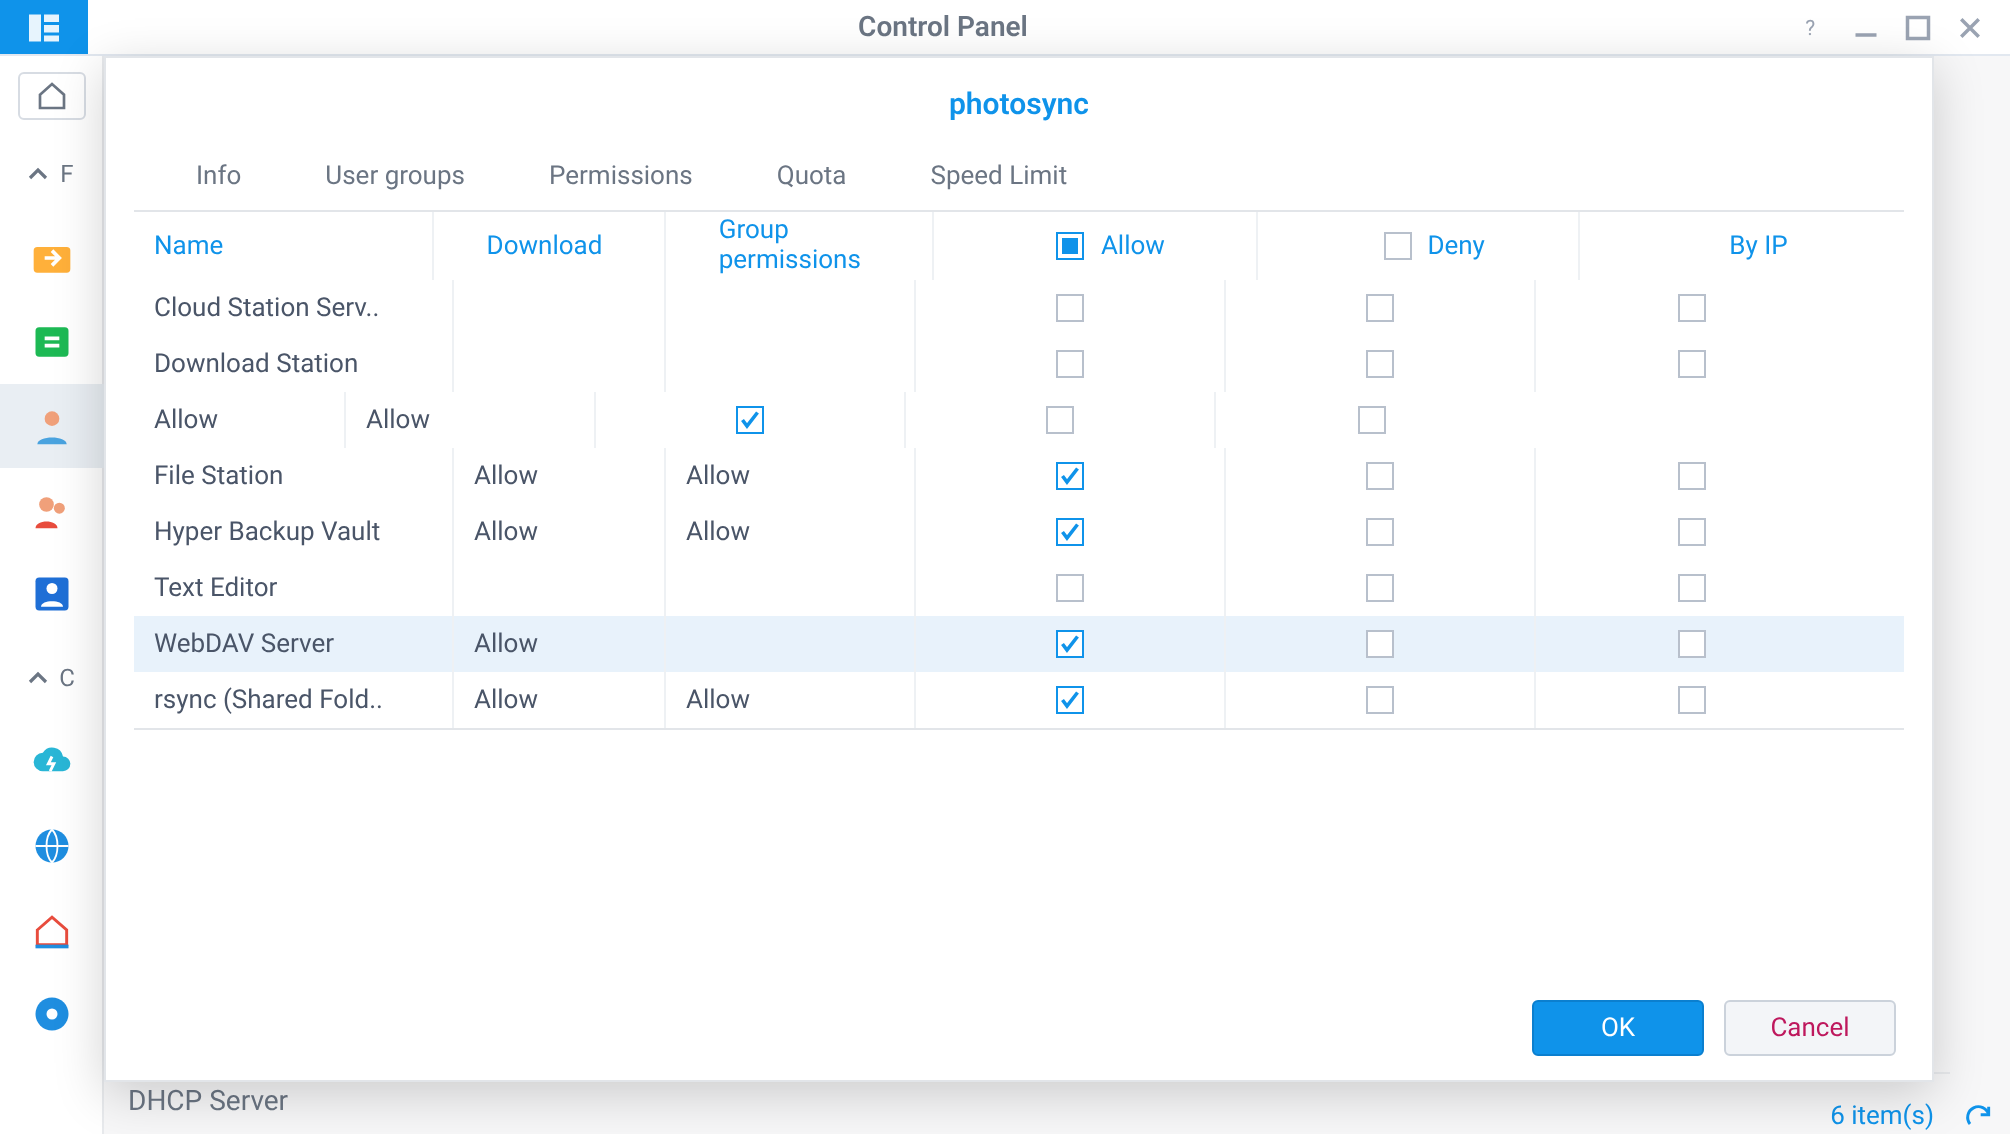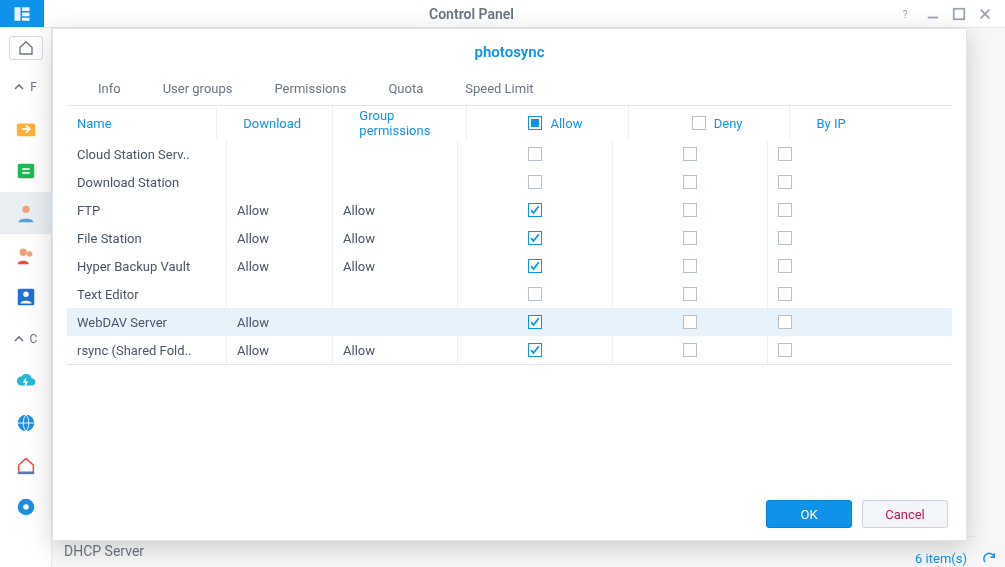--- a/index.html
+++ b/index.html
@@ -31,21 +31,21 @@
   .tbl-wrap { margin: 0 14px; border-bottom:1px solid #e2e5e9;}
   .thead, .trow { display:flex; align-items:center; }
   .thead { height:34px; color:#0f93ea; font-size:13px;gap:16px;}
   .th, .td { border-right:1px solid #eef1f4; padding:0 10px; display:flex; align-items:center; height:100%;}
   .th:last-child, .td:last-child{border-right:none;}
   .c-name   { width:160px; }
   .c-prev   { width:106px; }
   .c-gperm  { width:125px; }
   .c-allow  { width:155px; justify-content:center; gap:8px; }
   .c-deny   { width:155px; justify-content:center; gap:8px; }
-  .c-byip   { width:155px; justify-content:flex-start; gap:8px; }
+  .c-byip   { width:155px; justify-content:center; gap:8px; }
   .thead .c-allow, .thead .c-deny, .thead .c-byip { color:#0f93ea;}
   .tbody { }
   .trow { height:28px; font-size:13px; color:#4a5568; }
   .trow.sel { background:#e8f2fb;}
   .cb { width:14px; height:14px; border:1px solid #b8c0cc; background:#fff; display:inline-flex; align-items:center; justify-content:center; cursor:pointer;}
   .cb.blue { border-color:#0f93ea;}
   .cb .chk { display:none; }
   .cb.checked .chk { display:block; }
   .chk { width:12px;height:12px;}
   .hdr-state { width:14px;height:14px; border:1px solid #0f93ea; display:inline-flex; align-items:center; justify-content:center; background:#fff; }
@@ -245,21 +245,20 @@
               <span class="cb "></span>
             </div>
             <div class="td c-deny">
               <span class="cb "></span>
             </div>
             <div class="td c-byip">
               <span class="cb "></span>
             </div>
           </div>
           <div class="trow">
-            <div class="td c-name">FTP</div>
             <div class="td c-prev">Allow</div>
             <div class="td c-gperm">Allow</div>
             <div class="td c-allow">
               <span class="cb checked blue">
                 <svg class="chk" viewBox="0 0 16 16">
                   <path d="M3 8l3 4 7-9" fill="none" stroke="#0f93ea" stroke-width="2.4"></path>
                 </svg>
               </span>
             </div>
             <div class="td c-deny">

